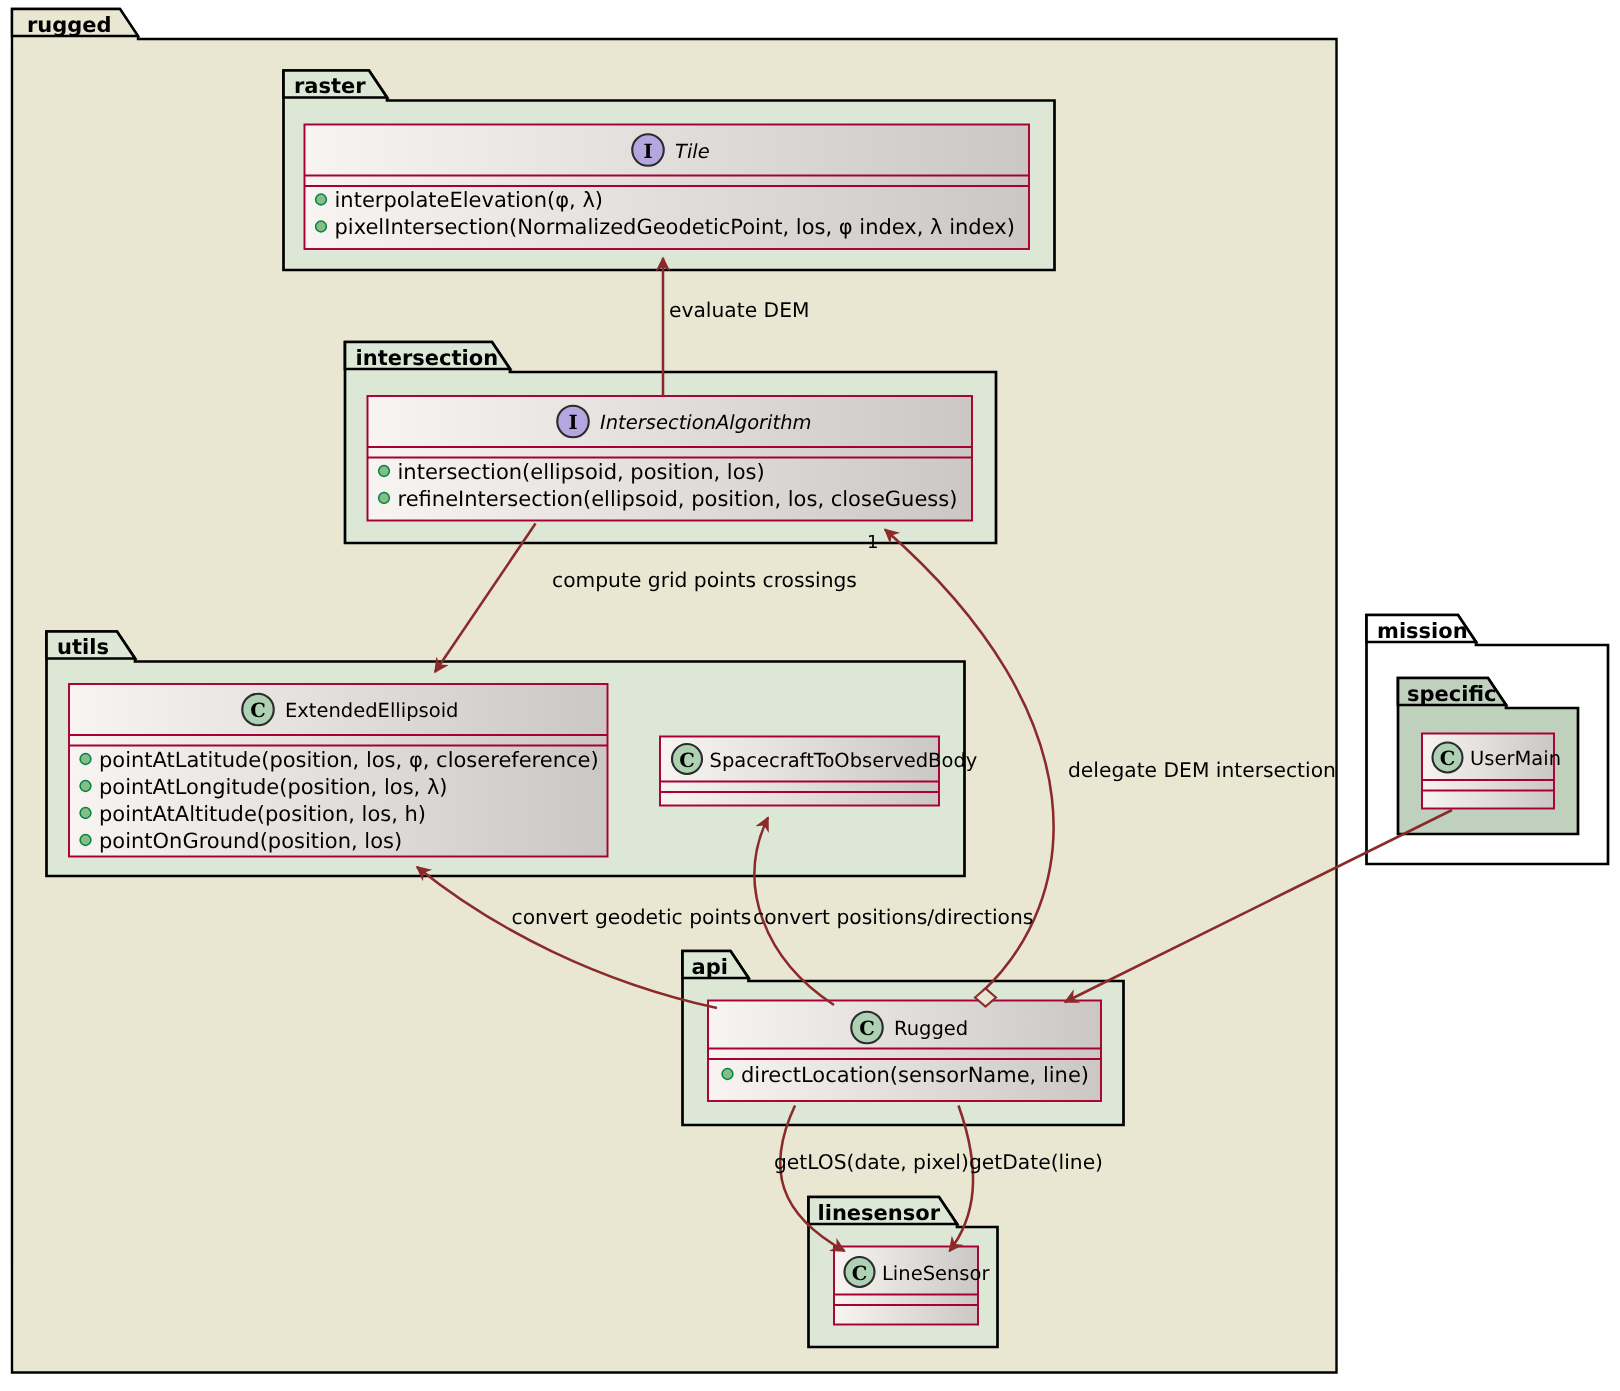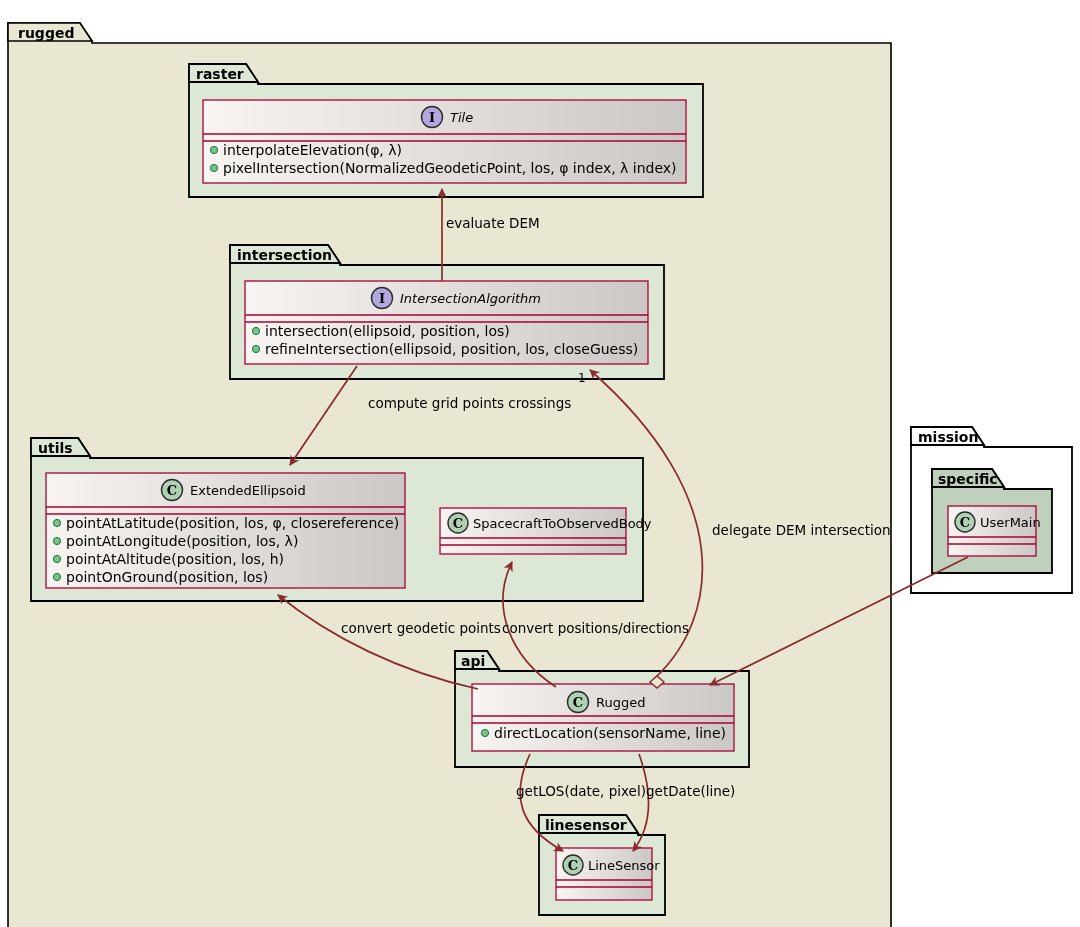--- a/index.html
+++ b/index.html
@@ -1,18 +1,18 @@
 <!DOCTYPE html>
 <html><head>
 <meta charset="utf-8">
 <style>
   html,body{margin:0;padding:0;background:#FFFFFF;}
   body{width:1080px;height:927px;overflow:hidden;
        font-family:"DejaVu Sans","Liberation Sans",sans-serif;}
-  #stage{position:relative;width:1080px;height:700px;background:#FFFFFF;margin-top:17px;}
+  #stage{position:relative;width:1080px;height:700px;background:#FFFFFF;}
   svg{display:block;}
   .pkg-label{font-weight:bold;font-size:14px;fill:#000000;}
   .cls-name{font-size:13px;fill:#000000;}
   .cls-name-italic{font-size:13px;fill:#000000;font-style:italic;}
   .member{font-size:14px;fill:#000000;}
   .edge-label{font-size:13.5px;fill:#000000;}
   .card-label{font-size:12px;fill:#000000;}
   .icon-letter{font-size:13px;font-weight:bold;fill:#000000;
                font-family:"DejaVu Serif","Liberation Serif",serif;}
 </style>

